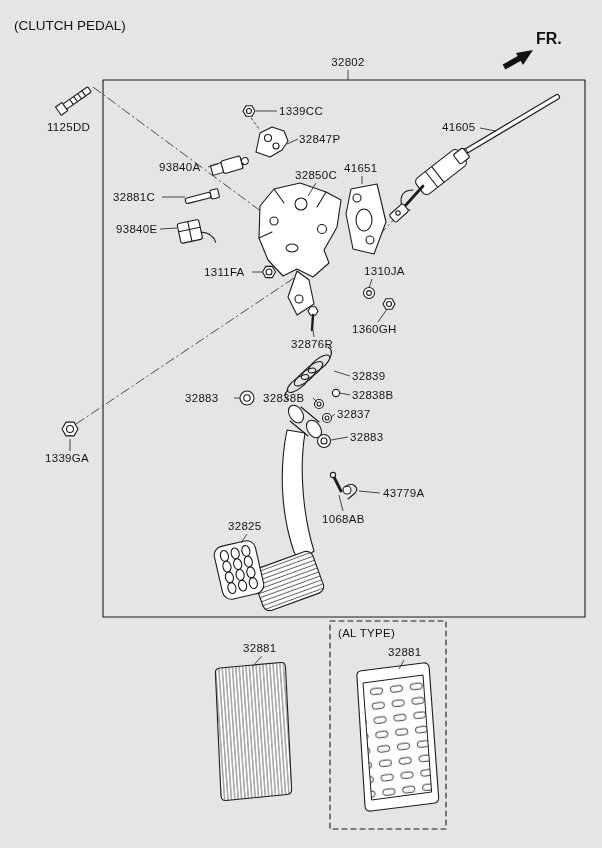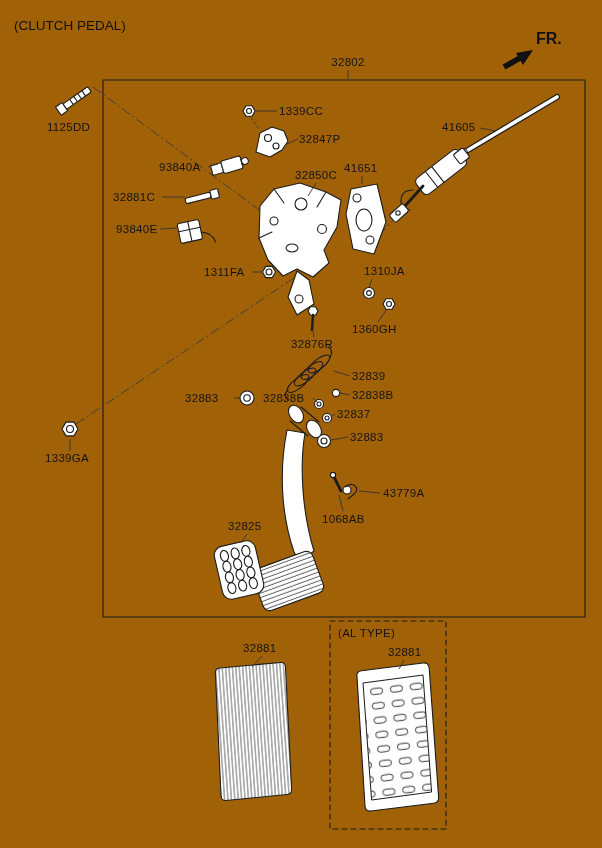--- a/index.html
+++ b/index.html
@@ -1,17 +1,17 @@
 <!DOCTYPE html>
 <html><head>
 <meta charset="utf-8">
 <style>
   html,body{margin:0;padding:0;background:#ffffff;}
   body{font-family:"Liberation Sans", sans-serif;}
-  .stage{position:relative;width:602px;height:848px;background:#a16207;overflow:hidden;}
+  .stage{position:relative;width:602px;height:848px;background:#e5e5e5;overflow:hidden;}
   svg .ln{stroke:#1b1b1b;fill:none;stroke-width:1.1;stroke-linejoin:round;stroke-linecap:round;}
   svg .fw{fill:#ffffff;stroke:#1b1b1b;stroke-width:1.1;stroke-linejoin:round;}
   svg .leader{stroke:#333333;stroke-width:0.9;fill:none;}
   svg .dashdot{stroke:#3a3a3a;stroke-width:0.9;fill:none;stroke-dasharray:10 3 2 3;}
   svg text.part{font-family:"Liberation Sans",sans-serif;font-size:11.5px;fill:#141414;letter-spacing:0.3px;}
   svg text.title{font-family:"Liberation Sans",sans-serif;font-size:13.5px;fill:#111;}
   svg text.fr{font-family:"Liberation Sans",sans-serif;font-size:16px;font-weight:bold;fill:#111;}
 </style>
 </head>
 <body>

